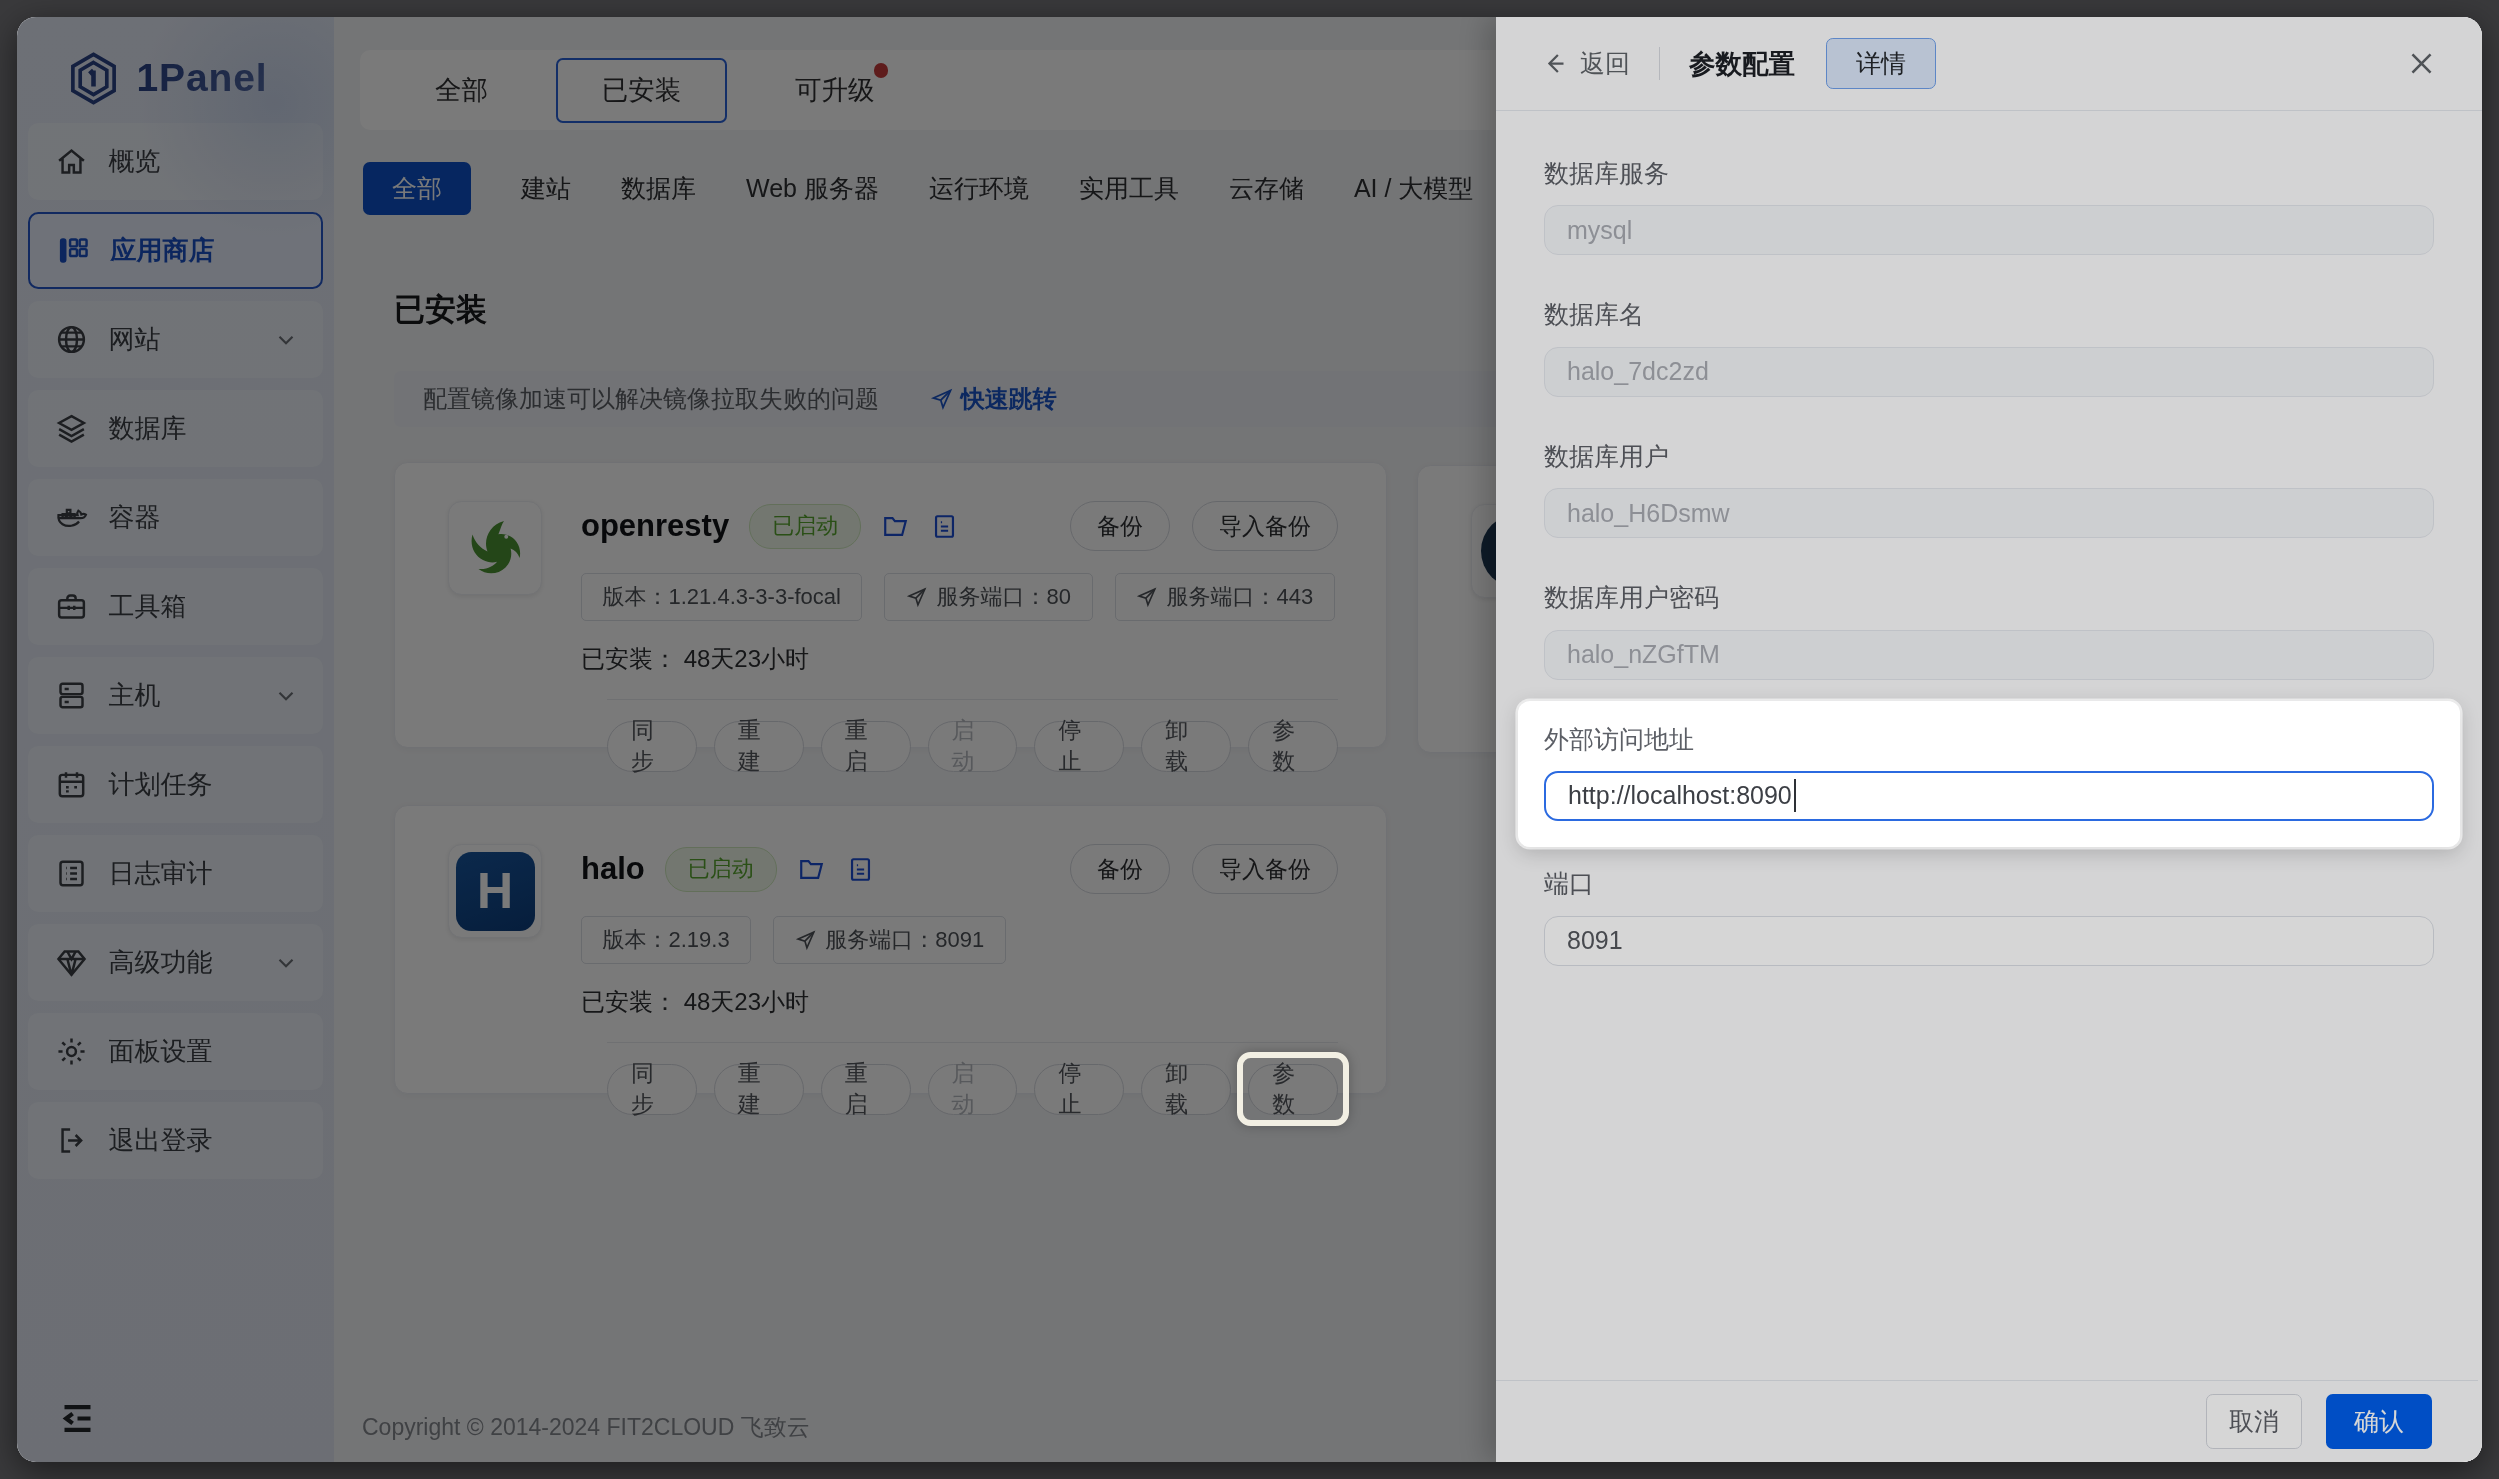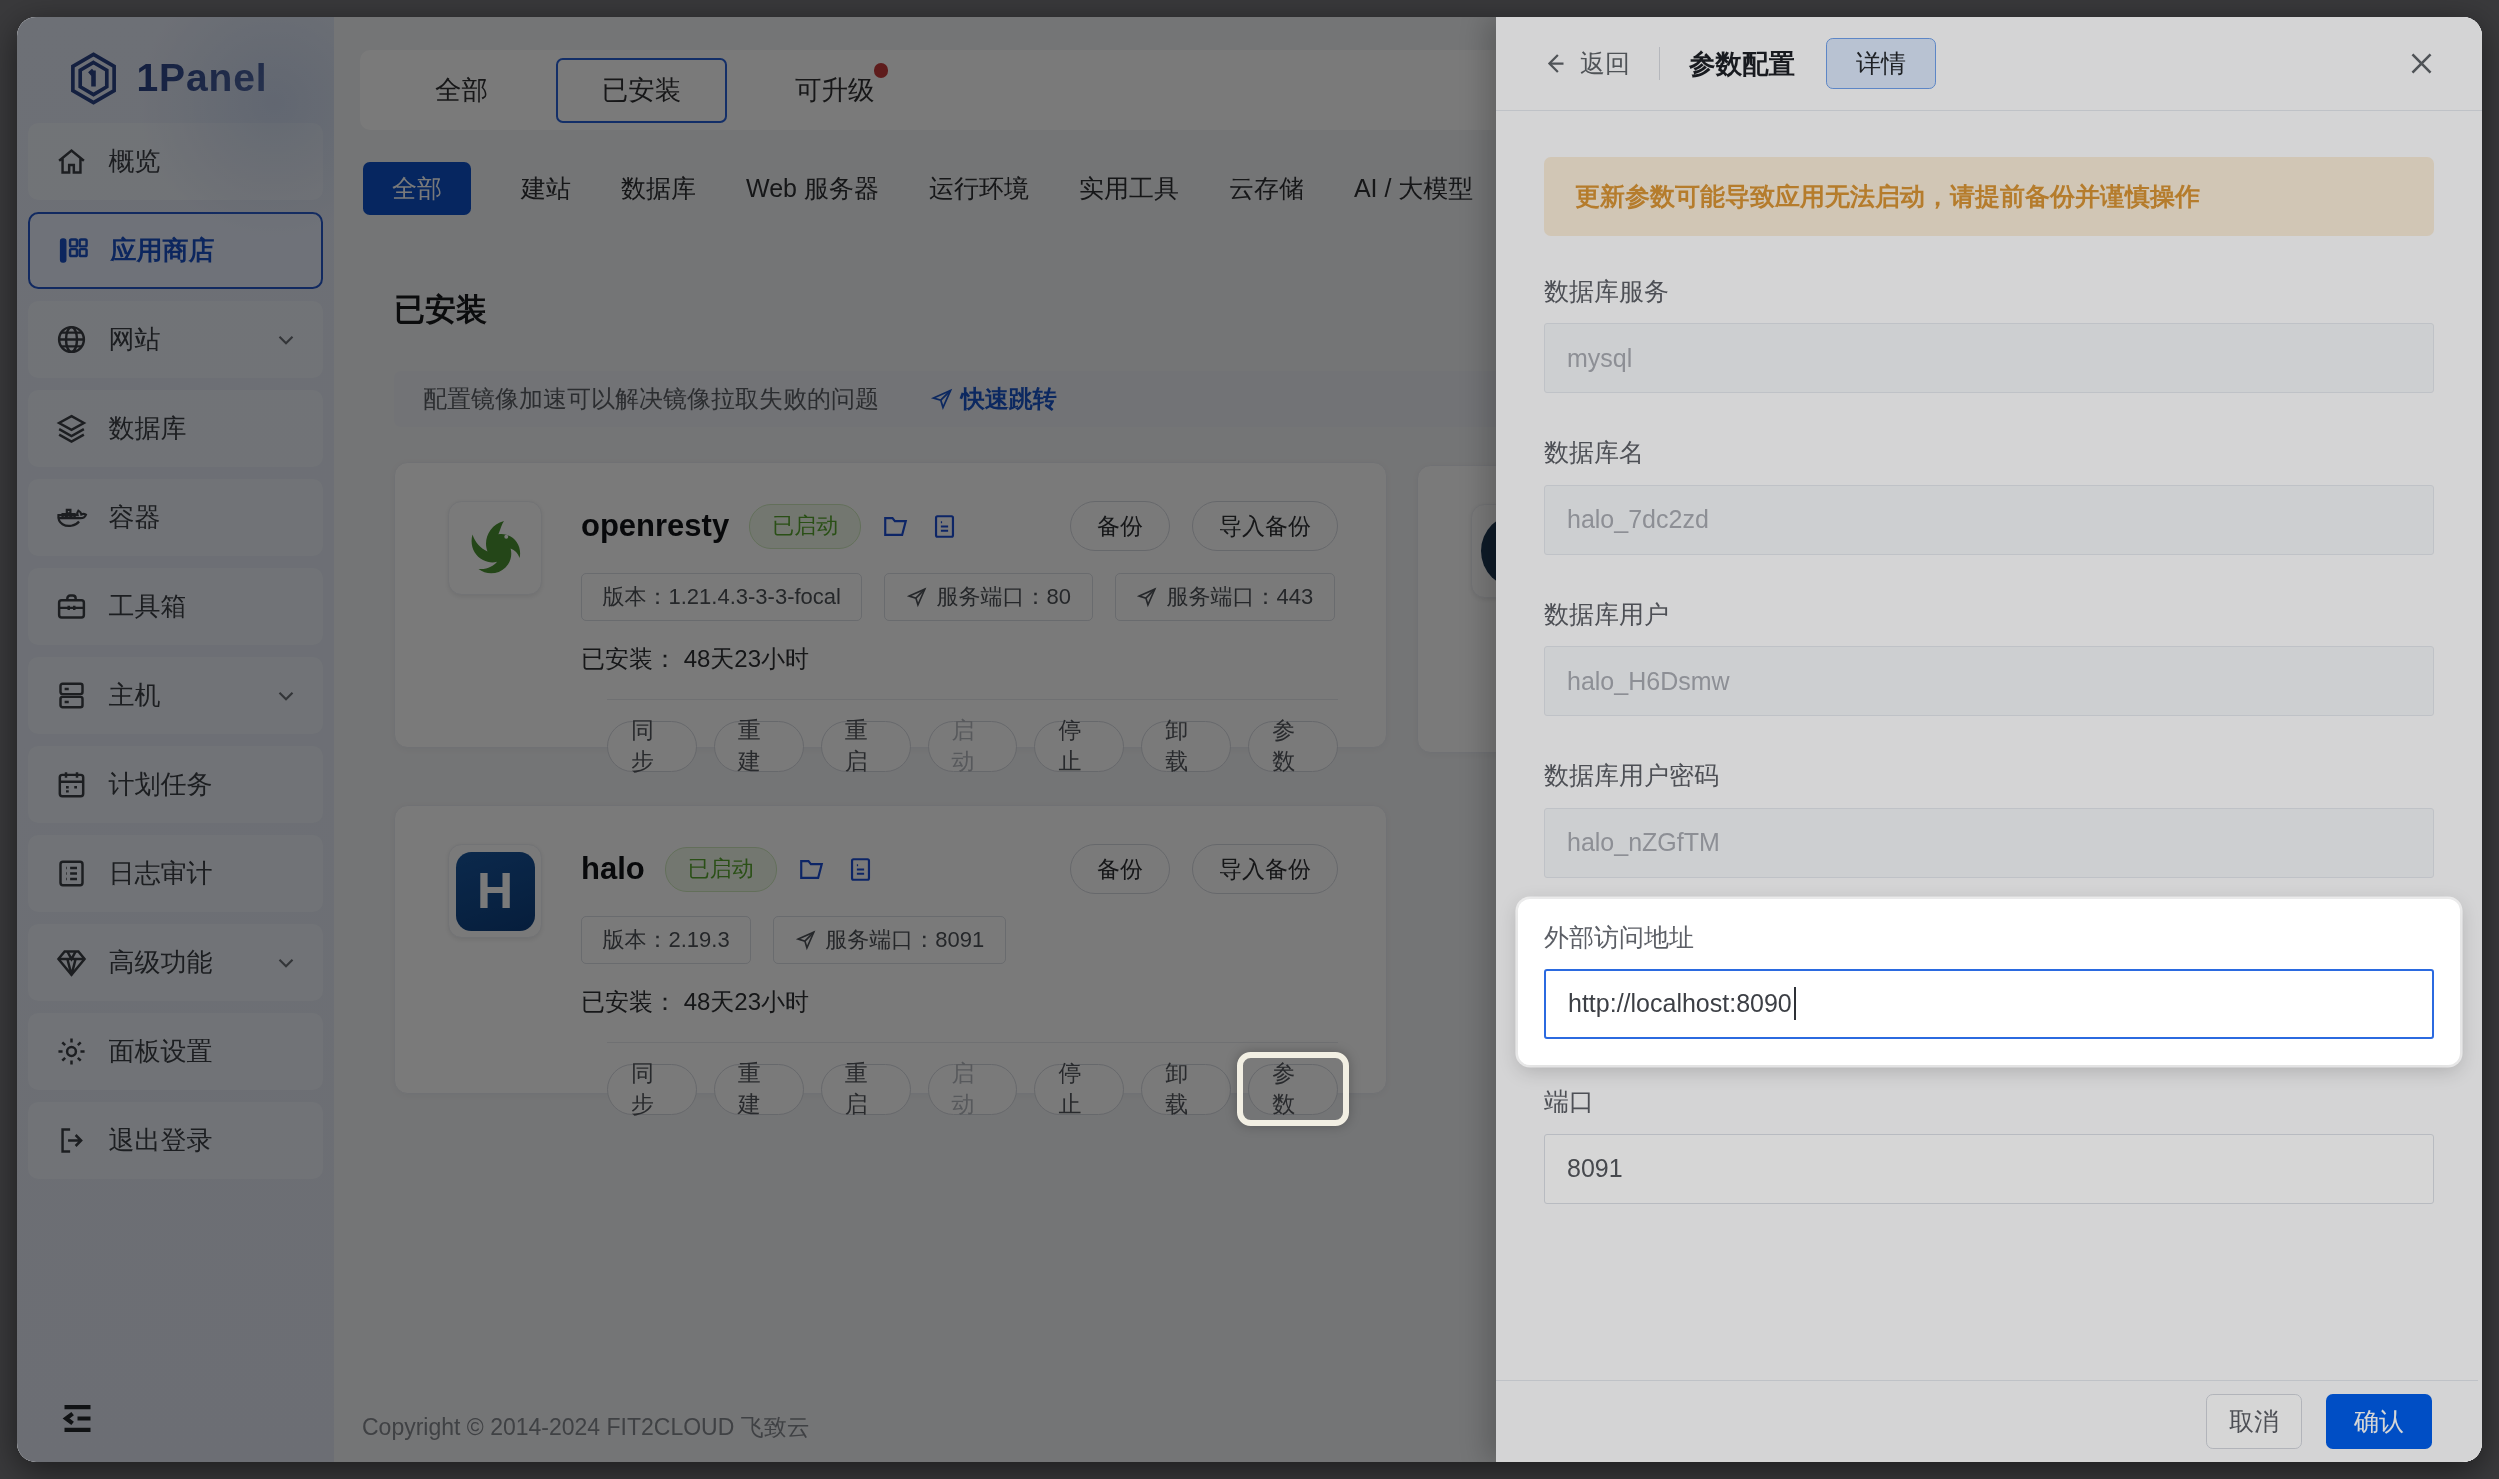--- a/index.html
+++ b/index.html
@@ -98,21 +98,21 @@
   .v-div { width:0.9px; height:33px; background:#d8dbe1; margin:0 29px; }
   .d-title { font-size:26.5px; font-weight:bold; color:#1d2averaging averaging averaging026; color:#1d2026; }
   .detail-btn { margin-left:31px; height:51px; padding:0 29px; background:#dce8fb; border:1.7px solid #6fa0ec;
                 border-radius:6.8px; font-size:25px; color:#26292e; display:flex; align-items:center; cursor:pointer; }
   .d-close { margin-left:auto; width:31px; height:31px; color:#5f6368; cursor:pointer; }
   .d-body { position:absolute; top:94px; left:0; right:0; bottom:82px; padding:46px 48px 0 48px; overflow:hidden; }
   .warn { height:79px; background:#faecd8; border-radius:6.8px; display:flex; align-items:center;
           padding-left:31px; font-size:25px; color:#d89435; font-weight:bold; margin-bottom:39px; }
   .fgroup { margin-bottom:43px; }
   .flabel { font-size:25px; color:#5c5f66; margin-bottom:15.4px; }
-  .f-input { height:70px; border:1.3px solid #dcdfe6; border-radius:3px; background:#fff; display:flex;
+  .f-input { height:50px; border:1.3px solid #dcdfe6; border-radius:14px; background:#fff; display:flex;
              align-items:center; padding:0 22px; font-size:25px; color:#55585e; }
   .fgroup.is-disabled .f-input { background:#f5f7fa; border-color:#e4e7ed; color:#a8abb2; }
   .fgroup.is-focused .f-input { border:2.1px solid #2b6ae0; color:#3c3f45; }
   .caret { display:none; width:2.1px; height:33px; background:#2e3136; margin-left:2.6px; }
   .fgroup.is-focused .caret { display:inline-block; }
   .fgroup.is-spot { position:relative; z-index:20; background:#fff; border-radius:12px;
                     padding:22px 26px 26px 26px; margin:-22px -26px 20.5px -26px;
                     box-shadow:0 0 0 2.6px rgba(255,255,255,.6), 0 5.1px 20.5px rgba(0,0,0,.18); }
   .cb-row { display:flex; align-items:center; gap:15.4px; margin-top:5.1px; cursor:pointer; }
   .cb-box { width:27px; height:27px; border:1.3px solid #c6c9d0; border-radius:5.1px; background:#fdfdfe; }
@@ -463,21 +463,20 @@
       </span>
       <span class="v-div"></span>
       <span class="d-title">参数配置</span>
       <span class="detail-btn">详情</span>
       <span class="d-close"><svg viewBox="0 0 24 24" fill="none" stroke="currentColor" stroke-width="2">
             <path d="M5 5l14 14M19 5 5 19"></path>
           </svg></span>
     </div>
 
     <div class="d-body">
-      <div class="warn">更新参数可能导致应用无法启动，请提前备份并谨慎操作</div>
 
       <div>
 
       <div class="fgroup is-disabled">
             <div class="flabel">数据库服务</div>
             <div class="f-input">
               <span>mysql</span>
             </div>
           </div>
           <div class="fgroup is-disabled">

